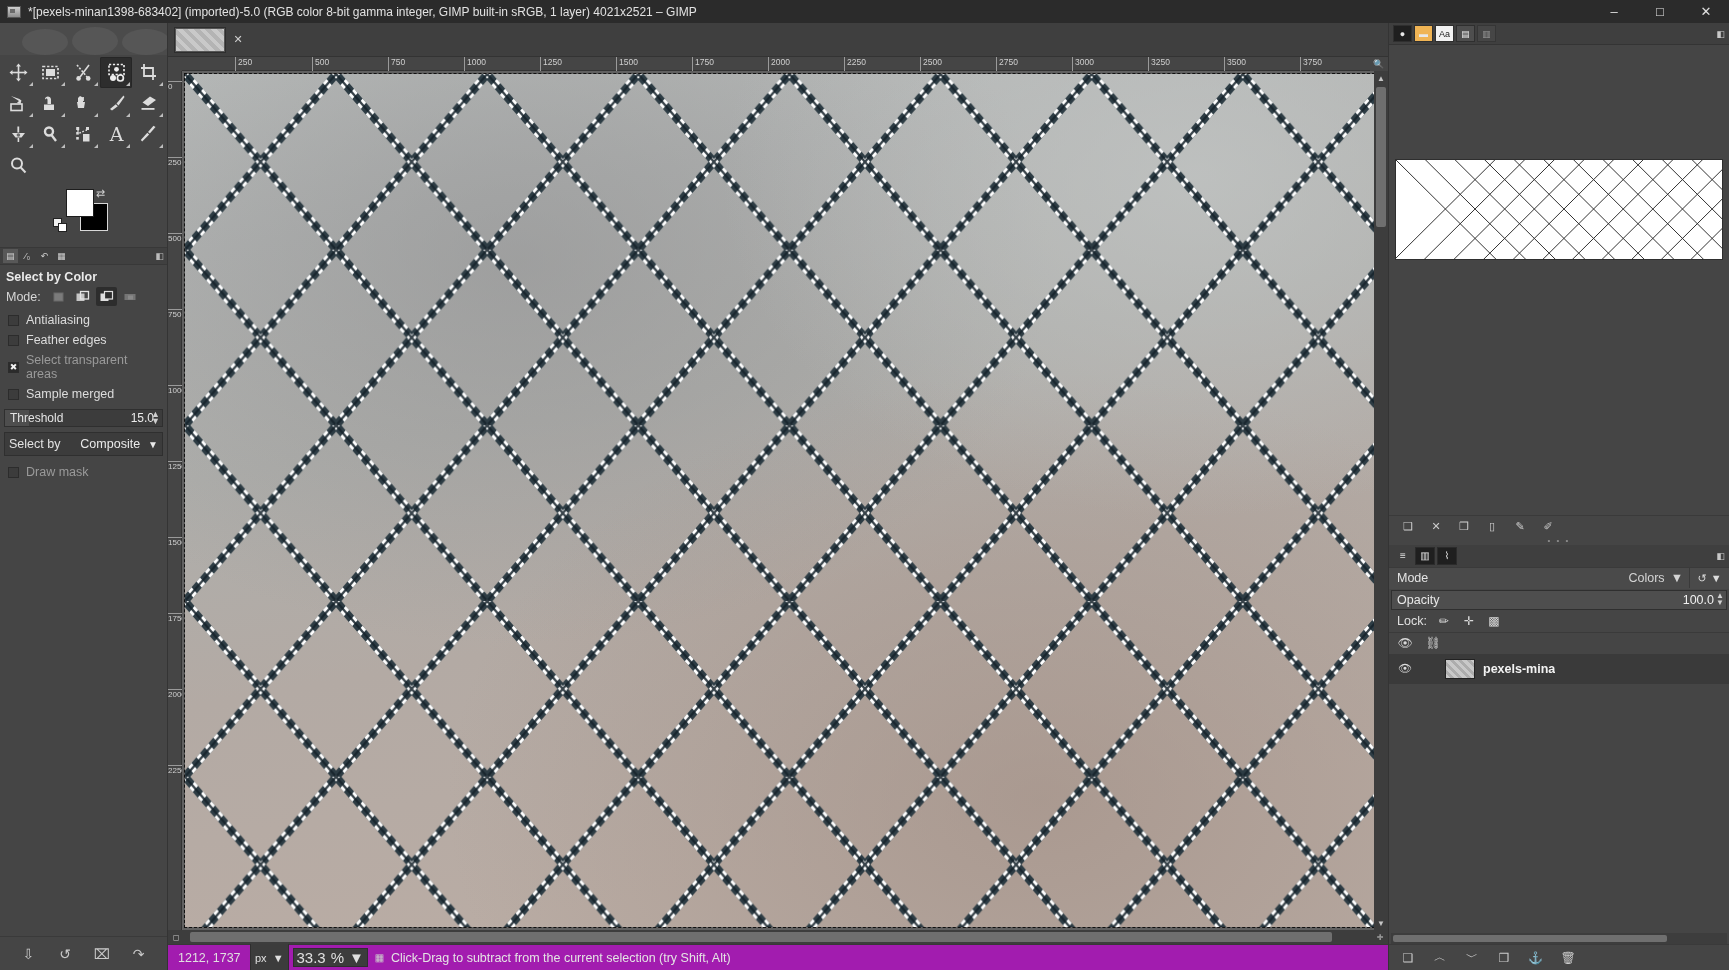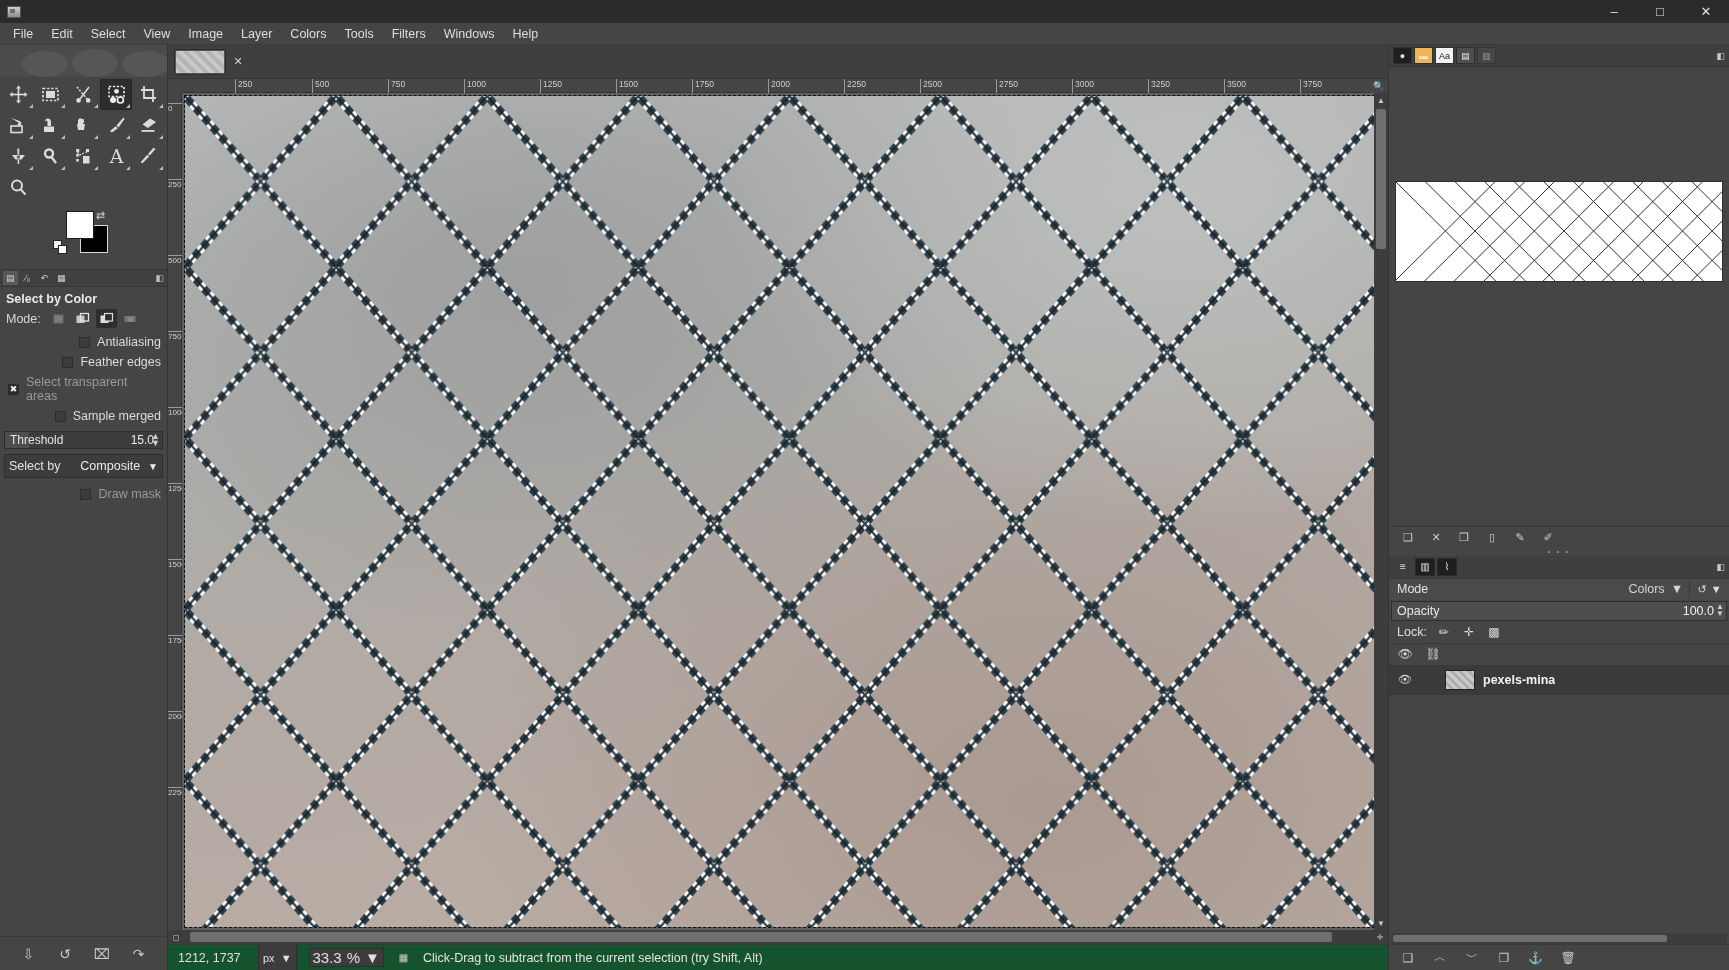--- a/index.html
+++ b/index.html
@@ -63,21 +63,21 @@
   .tabmini.on{background:#585858;}
   .tabstrip .rightarrow{position:absolute;right:3px;color:#bbb;font-size:9px;}
 
   .optionstitle{padding:5px 6px 3px 6px;font-weight:bold;font-size:12.5px;color:#eaeaea;}
   .moderow{display:flex;align-items:center;padding:0 6px 4px 6px;gap:3px;}
   .moderow .lbl{font-size:12.5px;color:#d6d6d6;margin-right:4px;}
   .modebtn{width:21px;height:19px;display:flex;align-items:center;justify-content:center;}
   .modebtn.on{background:#2d2d2d;border-radius:2px;}
   .modebtn.dim{opacity:.42;}
 
-  .chkrow{display:flex;align-items:center;gap:7px;padding:3px 6px 3px 8px;justify-content:flex-end;}
+  .chkrow{display:flex;align-items:center;gap:7px;padding:3px 6px 3px 8px;}
   .chkbox{width:11px;height:11px;background:#3c3c3c;border:1px solid #2c2c2c;flex:0 0 11px;
      display:flex;align-items:center;justify-content:center;color:#f2f2f2;font-size:9px;line-height:1;}
   .chkbox.checked{background:#2b2b2b;}
   .chklab{font-size:12.5px;color:#dcdcdc;}
   .chkrow.dis .chklab{color:#9a9a9a;}
 
   .sliderow{margin:5px 4px 0 4px;height:18px;background:#3c3c3c;border:1px solid #2f2f2f;
      position:relative;display:flex;align-items:center;}
   .sliderow .fill{position:absolute;left:0;top:0;bottom:0;width:15%;background:#4e4e4e;}
   .sliderow .nm{position:relative;padding-left:5px;font-size:12px;color:#e4e4e4;}
@@ -122,21 +122,21 @@
      outline:1px dashed #111;}
   .vscroll{width:14px;flex:0 0 14px;background:#3d3d3d;position:relative;}
   .vscroll .thumb{position:absolute;left:2px;right:2px;top:4px;height:120px;background:#6f6f6f;border-radius:2px;}
   .vscroll .arr{position:absolute;left:0;right:0;display:flex;align-items:center;justify-content:center;
      color:#c5c5c5;font-size:8px;height:14px;}
   .hscrollrow{height:14px;display:flex;background:#3d3d3d;}
   .hscroll{flex:1 1 auto;position:relative;}
   .hscroll .thumb{position:absolute;top:2px;bottom:2px;left:6px;right:40px;background:#6f6f6f;border-radius:2px;}
   .navbtn{width:16px;display:flex;align-items:center;justify-content:center;color:#c5c5c5;font-size:8px;}
 
-  .statusbar{height:26px;background:#14532d;display:flex;align-items:center;gap:12px;padding-left:10px;
+  .statusbar{height:26px;background:#a21caf;display:flex;align-items:center;gap:4px;padding-left:10px;
      border-top:1px solid #383838;}
   .pos{font-size:12.5px;color:#e0e0e0;min-width:68px;}
   .unitbox{height:35px;background:#3c3c3c;border:1px solid #2e2e2e;display:flex;align-items:center;
      padding:0 4px;gap:6px;font-size:11px;color:#e0e0e0;}
   .zoombox{height:19px;background:#3c3c3c;border:1px solid #2e2e2e;display:flex;align-items:center;
      padding:0 3px;gap:5px;font-size:15px;color:#e0e0e0;}
   .statusicon{width:15px;height:15px;display:flex;align-items:center;justify-content:center;color:#cdcdcd;font-size:10px;}
   .statustext{font-size:12.5px;color:#e4e4e4;}
 
   
@@ -192,40 +192,28 @@
   .rd-hscroll{height:11px;margin:0 2px;background:#3d3d3d;position:relative;}
   .rd-hscroll .th{position:absolute;left:2px;right:60px;top:2px;bottom:2px;background:#6f6f6f;border-radius:2px;}
 </style>
 </head>
 <body>
 
 <div class="app">
 
   <div class="titlebar">
     <div class="tb-icon"></div>
+    <div class="tb-title">*[pexels-minan1398-683402] (imported)-5.0 (RGB color 8-bit gamma integer, GIMP built-in sRGB, 1 layer) 4021x2521 – GIMP</div>
     <div class="winbtns">
       <div class="winbtn">–</div>
       <div class="winbtn">□</div>
       <div class="winbtn close">✕</div>
     </div>
   </div>
 
-  <div class="menubar">
-    <div class="menuitem">File</div>
-    <div class="menuitem">Edit</div>
-    <div class="menuitem">Select</div>
-    <div class="menuitem">View</div>
-    <div class="menuitem">Image</div>
-    <div class="menuitem">Layer</div>
-    <div class="menuitem">Colors</div>
-    <div class="menuitem">Tools</div>
-    <div class="menuitem">Filters</div>
-    <div class="menuitem">Windows</div>
-    <div class="menuitem">Help</div>
-  </div>
 
   <div class="bodyrow">
 
     <div class="leftdock">
 
       <div class="toolpreview">
         <div class="blob" style="left:22px;top:6px;width:46px;height:26px;"></div>
         <div class="blob" style="left:72px;top:4px;width:46px;height:28px;"></div>
         <div class="blob" style="left:122px;top:6px;width:48px;height:26px;"></div>
       </div>

